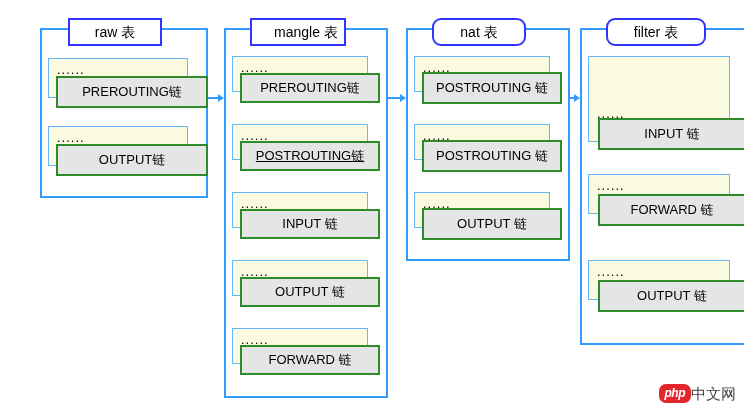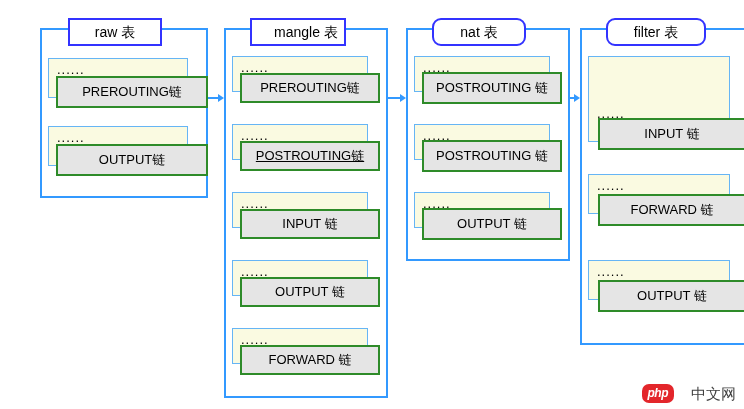--- a/index.html
+++ b/index.html
@@ -117,21 +117,21 @@
     border-left: 6px solid #3399FF;
   }
 
   
   .watermark {
     position: absolute;
     right: 8px;
     bottom: 6px;
     display: flex;
     align-items: center;
-    gap: 17px;
+    gap: 0;
     z-index: 10;
   }
   .wm-badge {
     background: #E3262B;
     color: #ffffff;
     font-size: 12px;
     font-weight: bold;
     font-style: italic;
     line-height: 1;
     padding: 3px 6px 4px 6px;

